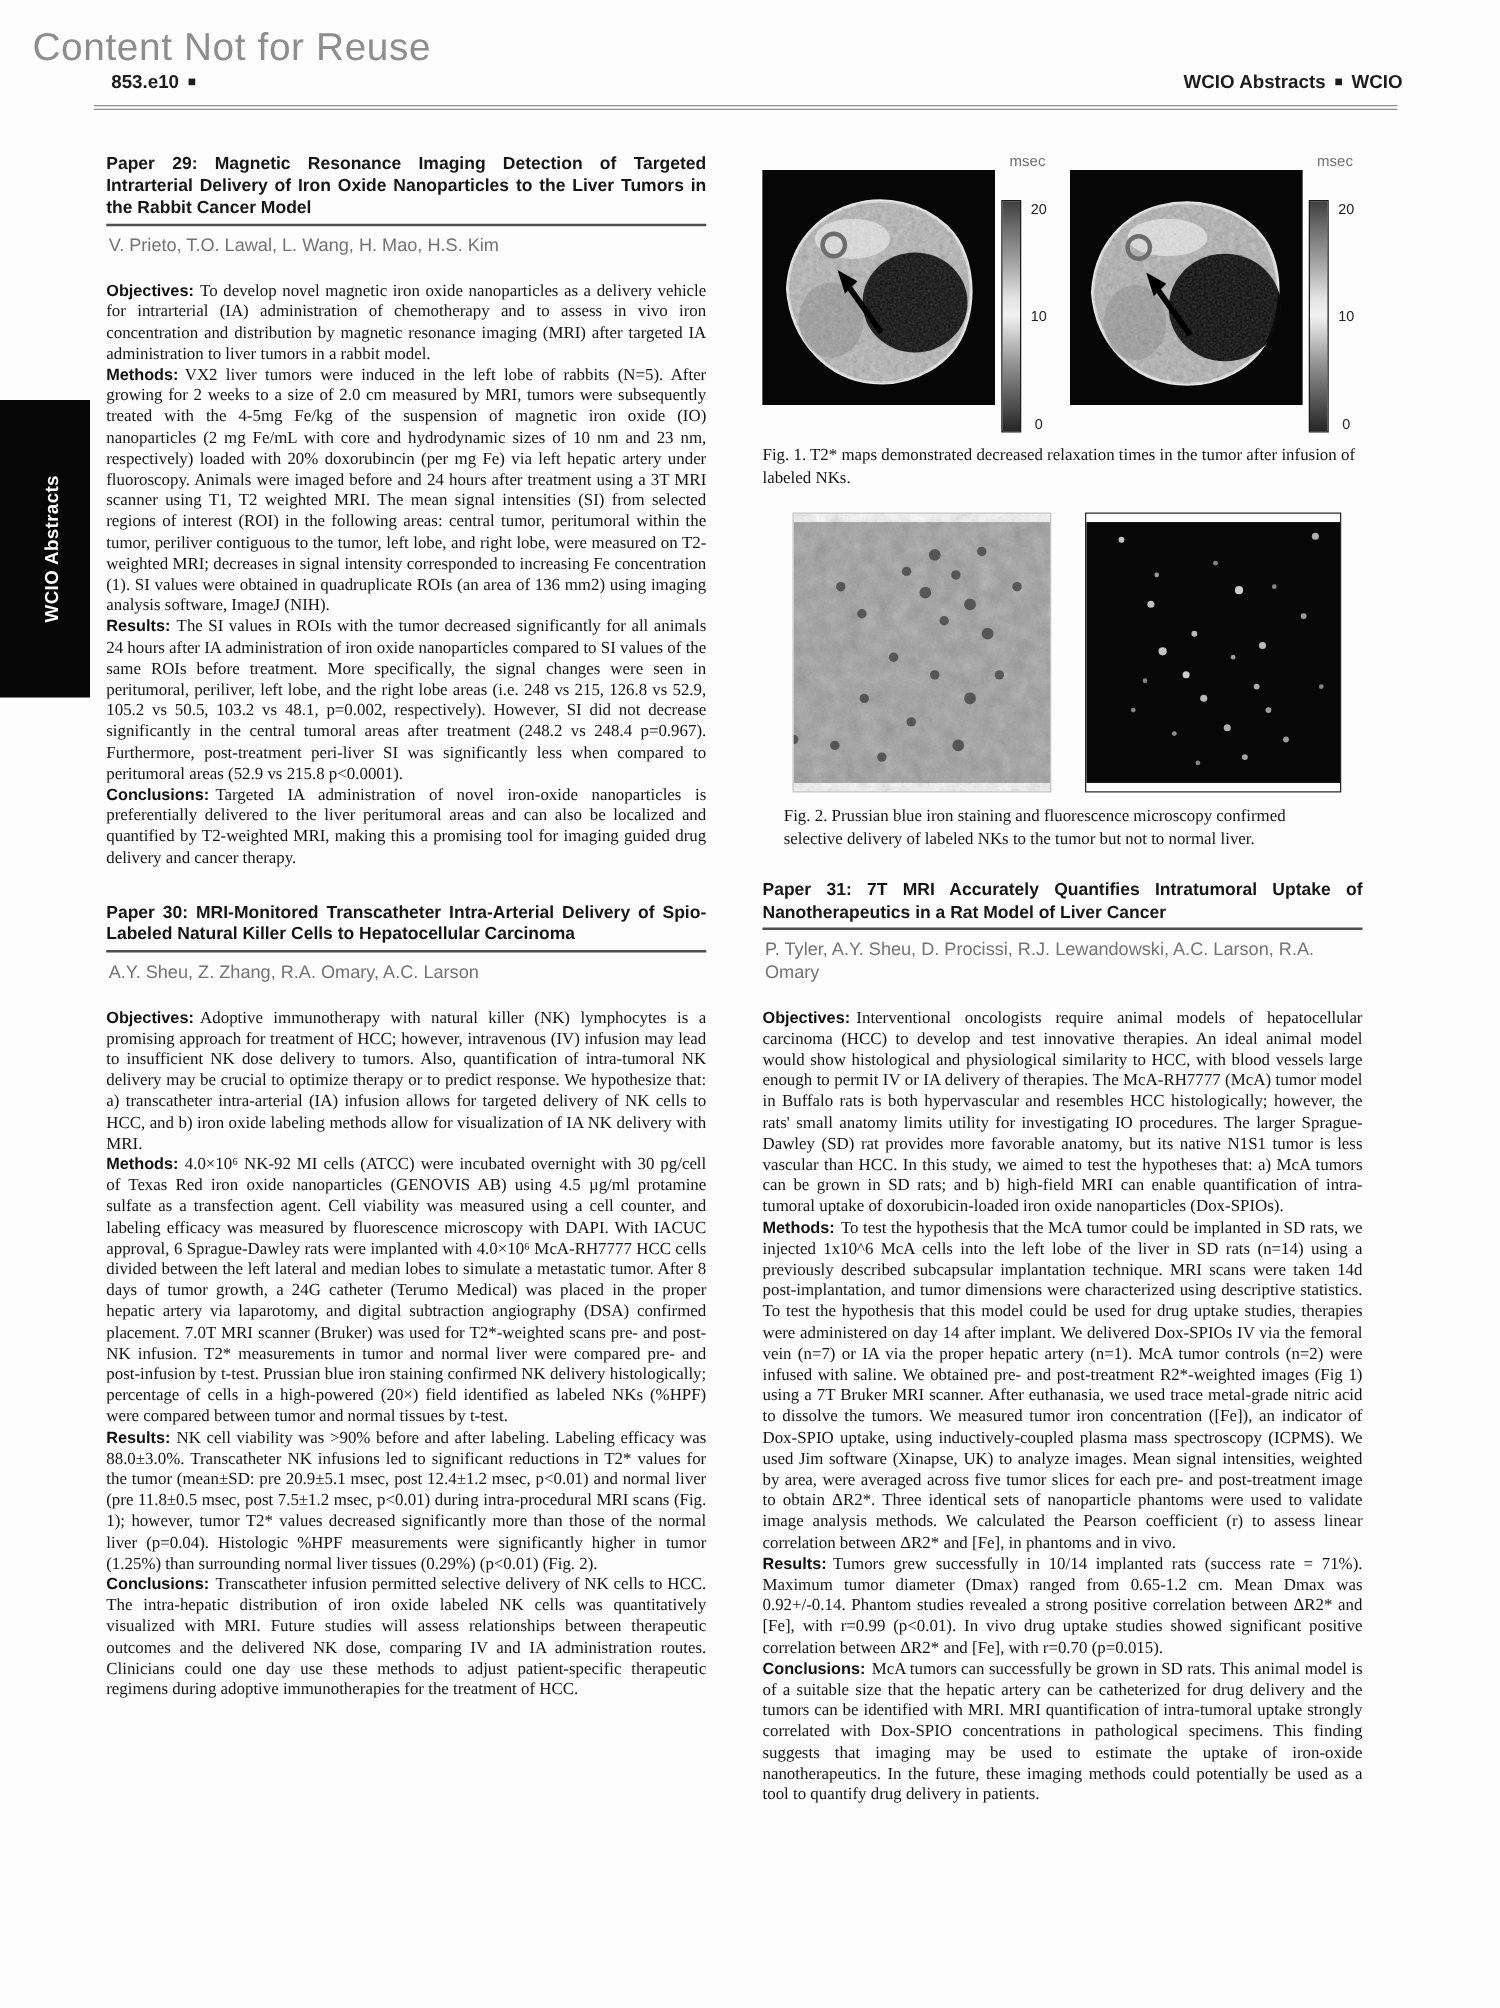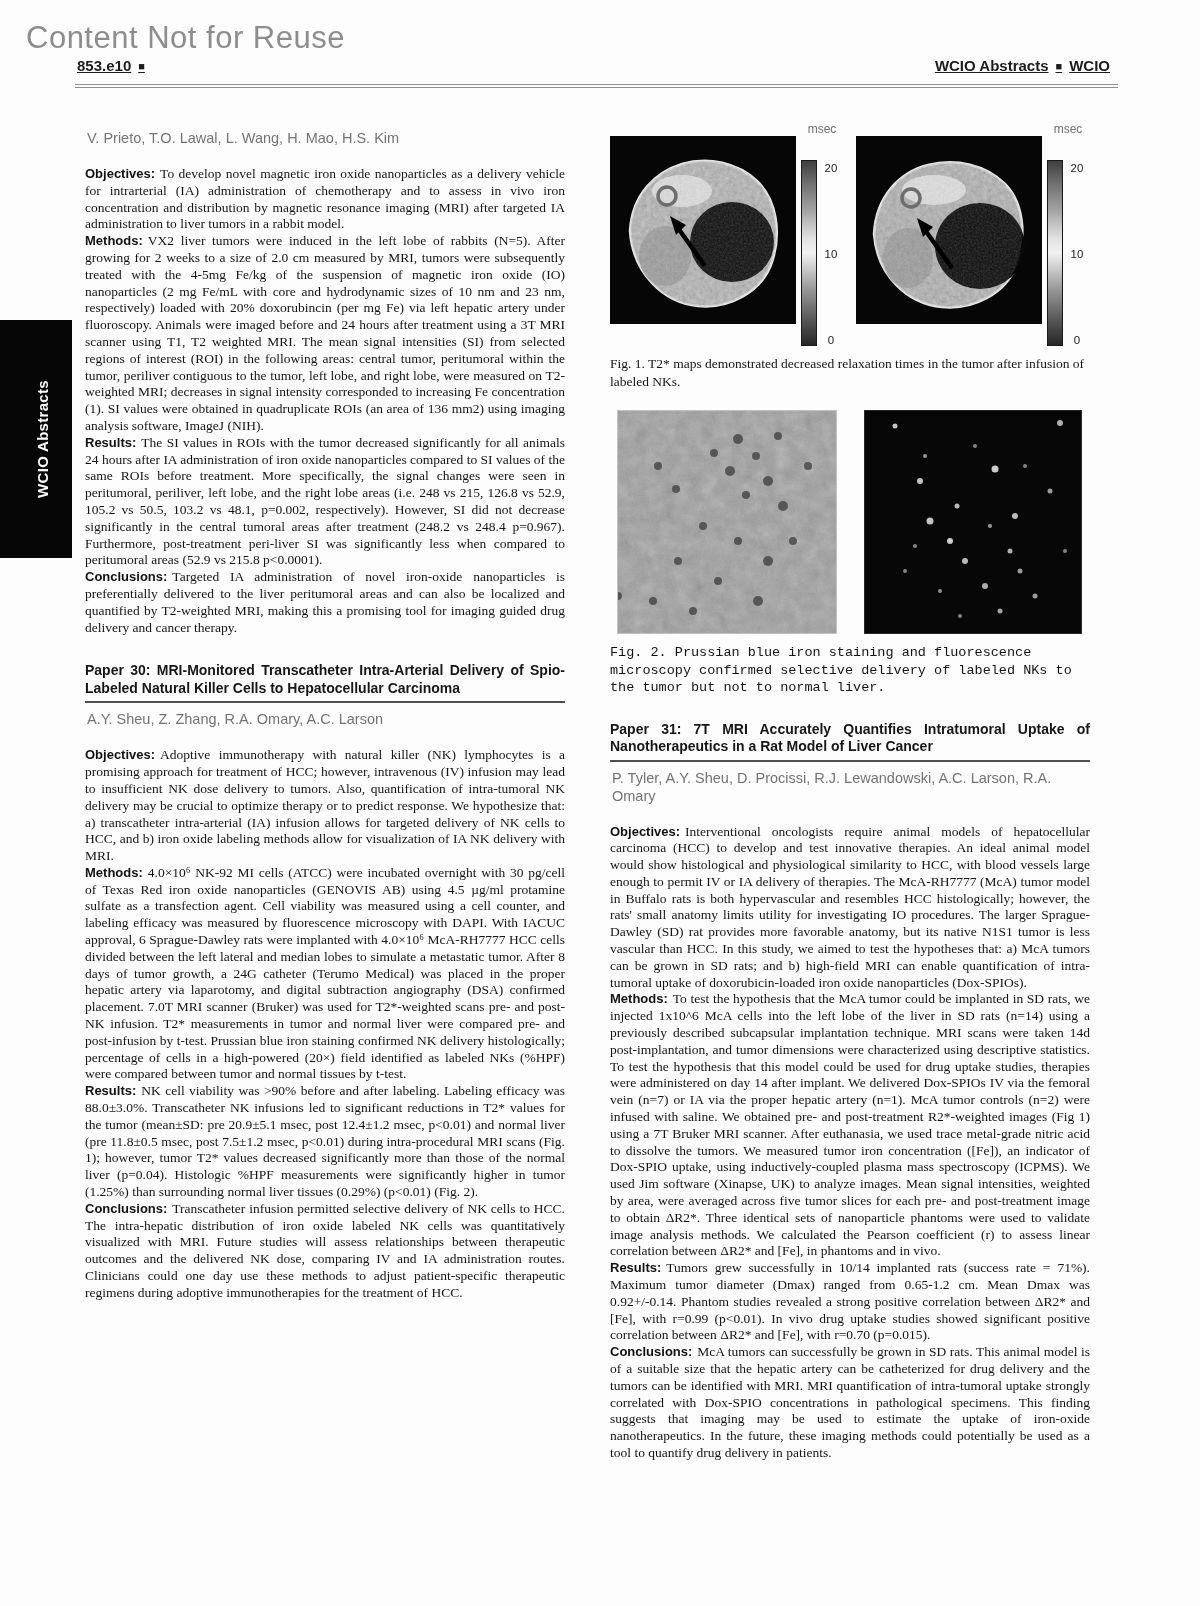--- a/index.html
+++ b/index.html
@@ -7,23 +7,23 @@
     width:1200px;height:1606px;position:relative;background:#fdfdfd;
     font-family:"Liberation Serif",serif;color:#141414;overflow:hidden;
   }
   
   .watermark{
     position:absolute;left:26px;top:20px;
     font-family:"Liberation Sans",sans-serif;font-size:31px;color:#8d8d8d;
     letter-spacing:.5px;white-space:nowrap;
   }
   .header-row{
-    position:absolute;left:77px;top:57px;width:1033px;
+    position:absolute;left:89px;top:57px;width:1033px;
     display:flex;justify-content:space-between;align-items:baseline;
-    font-family:"Liberation Sans",sans-serif;font-weight:bold;font-size:15px;color:#1c1c1c;text-decoration:underline;
+    font-family:"Liberation Sans",sans-serif;font-weight:bold;font-size:15px;color:#1c1c1c;
   }
   .folio-bullet,.hdr-bullet{font-size:11px;vertical-align:1px;margin-left:7px;margin-right:7px;}
   .header-rule{
     position:absolute;left:75px;top:84px;width:1043px;height:2px;
     border-top:1px solid #8f8f8f;border-bottom:1px solid #8f8f8f;
   }
   
   .side-tab{
     position:absolute;left:0;top:320px;width:72px;height:238px;background:#060606;
   }
@@ -98,20 +98,21 @@
 
 <div class="side-tab">
   <span class="side-tab-label">WCIO Abstracts</span>
 </div>
 
 <div class="content">
 
   <div class="col">
 
     <section class="paper">
+      <h2 class="paper-title">Paper 29: Magnetic Resonance Imaging Detection of Targeted Intrarterial Delivery of Iron Oxide Nanoparticles to the Liver Tumors in the Rabbit Cancer Model</h2>
       <div class="authors">V. Prieto, T.O. Lawal, L. Wang, H. Mao, H.S. Kim</div>
       <p class="para"><b class="lead">Objectives:</b><span>To develop novel magnetic iron oxide nanoparticles as a delivery vehicle for intrarterial (IA) administration of chemotherapy and to assess in vivo iron concentration and distribution by magnetic resonance imaging (MRI) after targeted IA administration to liver tumors in a rabbit model.</span></p>
       <p class="para"><b class="lead">Methods:</b><span>VX2 liver tumors were induced in the left lobe of rabbits (N=5). After growing for 2 weeks to a size of 2.0 cm measured by MRI, tumors were subsequently treated with the 4-5mg Fe/kg of the suspension of magnetic iron oxide (IO) nanoparticles (2 mg Fe/mL with core and hydrodynamic sizes of 10 nm and 23 nm, respectively) loaded with 20% doxorubincin (per mg Fe) via left hepatic artery under fluoroscopy. Animals were imaged before and 24 hours after treatment using a 3T MRI scanner using T1, T2 weighted MRI. The mean signal intensities (SI) from selected regions of interest (ROI) in the following areas: central tumor, peritumoral within the tumor, periliver contiguous to the tumor, left lobe, and right lobe, were measured on T2-weighted MRI; decreases in signal intensity corresponded to increasing Fe concentration (1). SI values were obtained in quadruplicate ROIs (an area of 136 mm2) using imaging analysis software, ImageJ (NIH).</span></p>
       <p class="para"><b class="lead">Results:</b><span>The SI values in ROIs with the tumor decreased significantly for all animals 24 hours after IA administration of iron oxide nanoparticles compared to SI values of the same ROIs before treatment. More specifically, the signal changes were seen in peritumoral, periliver, left lobe, and the right lobe areas (i.e. 248 vs 215, 126.8 vs 52.9, 105.2 vs 50.5, 103.2 vs 48.1, p=0.002, respectively). However, SI did not decrease significantly in the central tumoral areas after treatment (248.2 vs 248.4 p=0.967). Furthermore, post-treatment peri-liver SI was significantly less when compared to peritumoral areas (52.9 vs 215.8 p&lt;0.0001).</span></p>
       <p class="para"><b class="lead">Conclusions:</b><span>Targeted IA administration of novel iron-oxide nanoparticles is preferentially delivered to the liver peritumoral areas and can also be localized and quantified by T2-weighted MRI, making this a promising tool for imaging guided drug delivery and cancer therapy.</span></p>
     </section>
 
     <section class="paper">
       <h2 class="paper-title">Paper 30: MRI-Monitored Transcatheter Intra-Arterial Delivery of Spio-Labeled Natural Killer Cells to Hepatocellular Carcinoma</h2>
       <div class="authors">A.Y. Sheu, Z. Zhang, R.A. Omary, A.C. Larson</div>
@@ -203,21 +204,21 @@
                 <span>0</span>
               </div>
             </div>
           </div>
         </div>
 
       </div>
       <figcaption class="fig-caption">Fig. 1. T2* maps demonstrated decreased relaxation times in the tumor after infusion of labeled NKs.</figcaption>
     </figure>
 
-    <figure class="figure-block" style="margin:0;font-family:Liberation Mono, monospace;">
+    <figure class="figure-block" style="margin:17px;">
       <div class="fig2-row">
         <svg class="micro-img" width="218" height="222" viewBox="0 0 218 222">
           <defs>
             <filter id="tissue">
                 <feTurbulence type="fractalNoise" baseFrequency="0.07" numOctaves="4" seed="5"></feTurbulence>
                 <feColorMatrix type="saturate" values="0"></feColorMatrix>
               </filter>
             <filter id="grain">
                 <feTurbulence type="fractalNoise" baseFrequency="0.5" numOctaves="2" seed="9"></feTurbulence>
                 <feColorMatrix type="saturate" values="0"></feColorMatrix>

